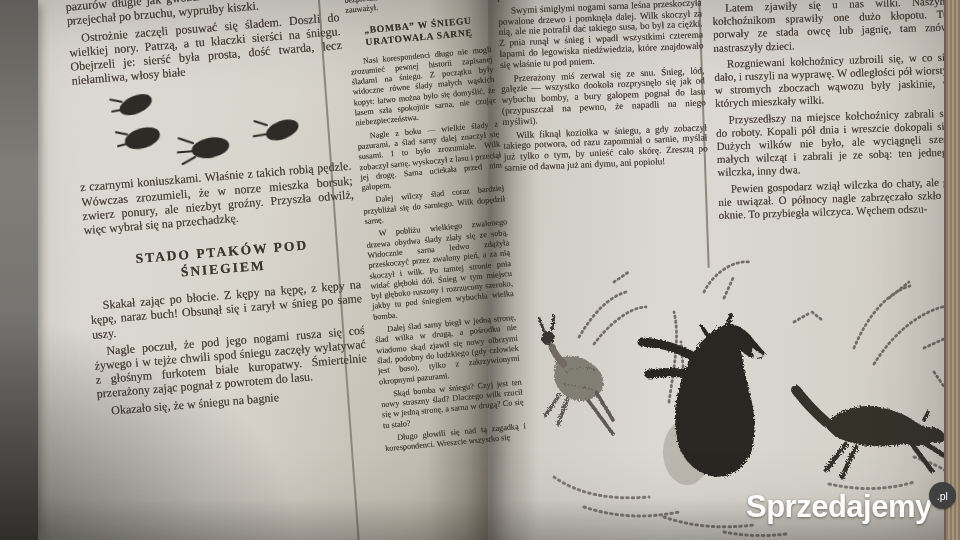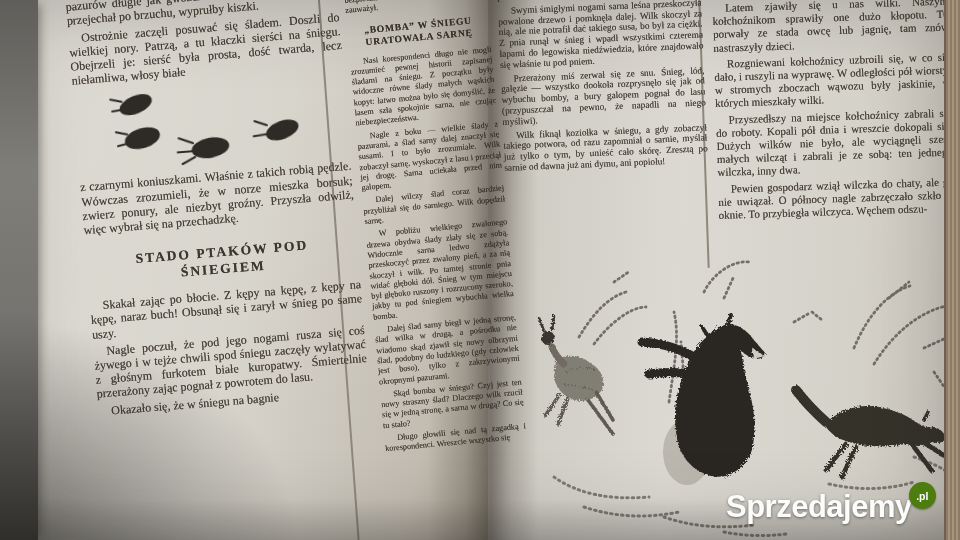--- a/index.html
+++ b/index.html
@@ -59,26 +59,26 @@
   .para{margin:0 0 3px;text-indent:13px;}
   .para.noindent{text-indent:0;}
   .h-left{font-weight:700;font-size:13.5px;line-height:17px;letter-spacing:2px;
           text-align:center;margin:17px 0 11px;text-indent:0;color:#3c362e;}
   .h-mid{font-weight:700;font-size:9.6px;line-height:12.5px;letter-spacing:.7px;
          text-align:center;margin:9px 0 7px;text-indent:0;color:#39332b;}
   .paw-art{display:block;margin:5px 0 4px;}
   
   .illustration{position:absolute;left:494px;top:252px;z-index:3;}
   
-  .wm{position:absolute;left:726px;top:489px;z-index:9;display:flex;align-items:flex-start;
+  .wm{position:absolute;left:746px;top:489px;z-index:9;display:flex;align-items:flex-start;
       font-family:"Liberation Sans", sans-serif;}
   .wm-brand{font-size:31px;font-weight:700;letter-spacing:-.5px;color:#fcfcfb;
             text-shadow:0 1px 3px rgba(0,0,0,.45);}
-  .wm-badge{width:27px;height:27px;border-radius:50%;background:#4d7c0f;color:#fff;
-            font-size:10.5px;font-weight:700;display:flex;align-items:center;justify-content:center;
+  .wm-badge{width:27px;height:27px;border-radius:50%;background:#404040;color:#fff;
+            font-size:10.5px;font-weight:400;display:flex;align-items:center;justify-content:center;
             margin-left:-3px;margin-top:-7px;box-shadow:0 1px 2px rgba(0,0,0,.35);}
 </style>
 </head>
 <body>
 
 <div class="photo">
 
   <div class="page page-left"></div>
   <div class="page page-right"></div>
 

